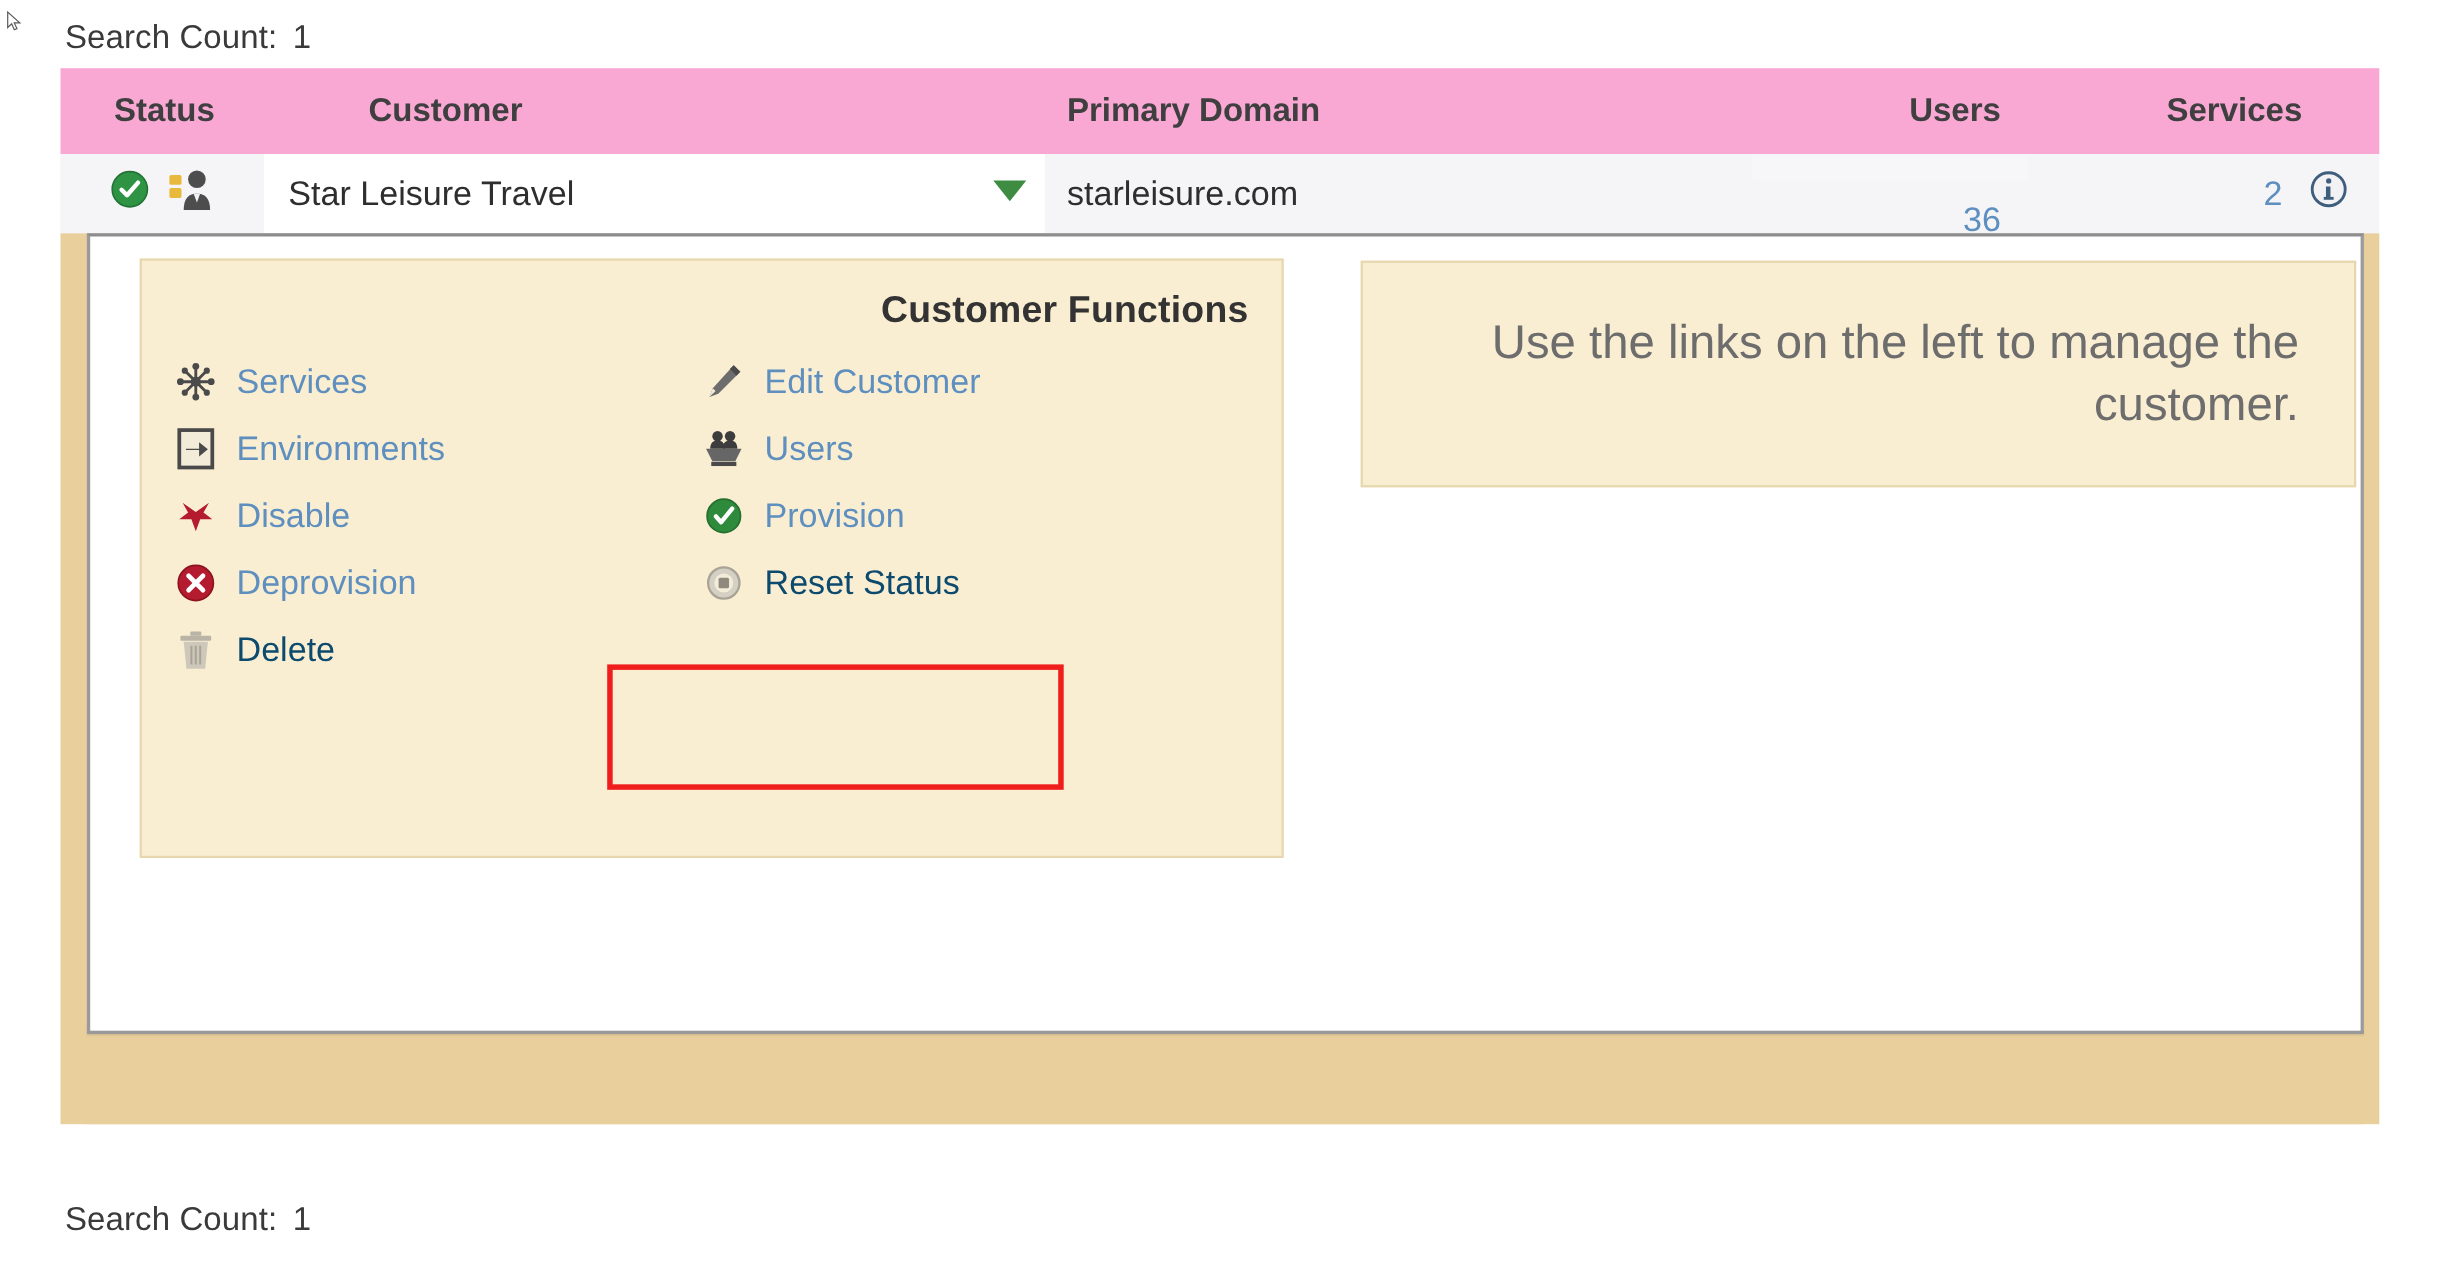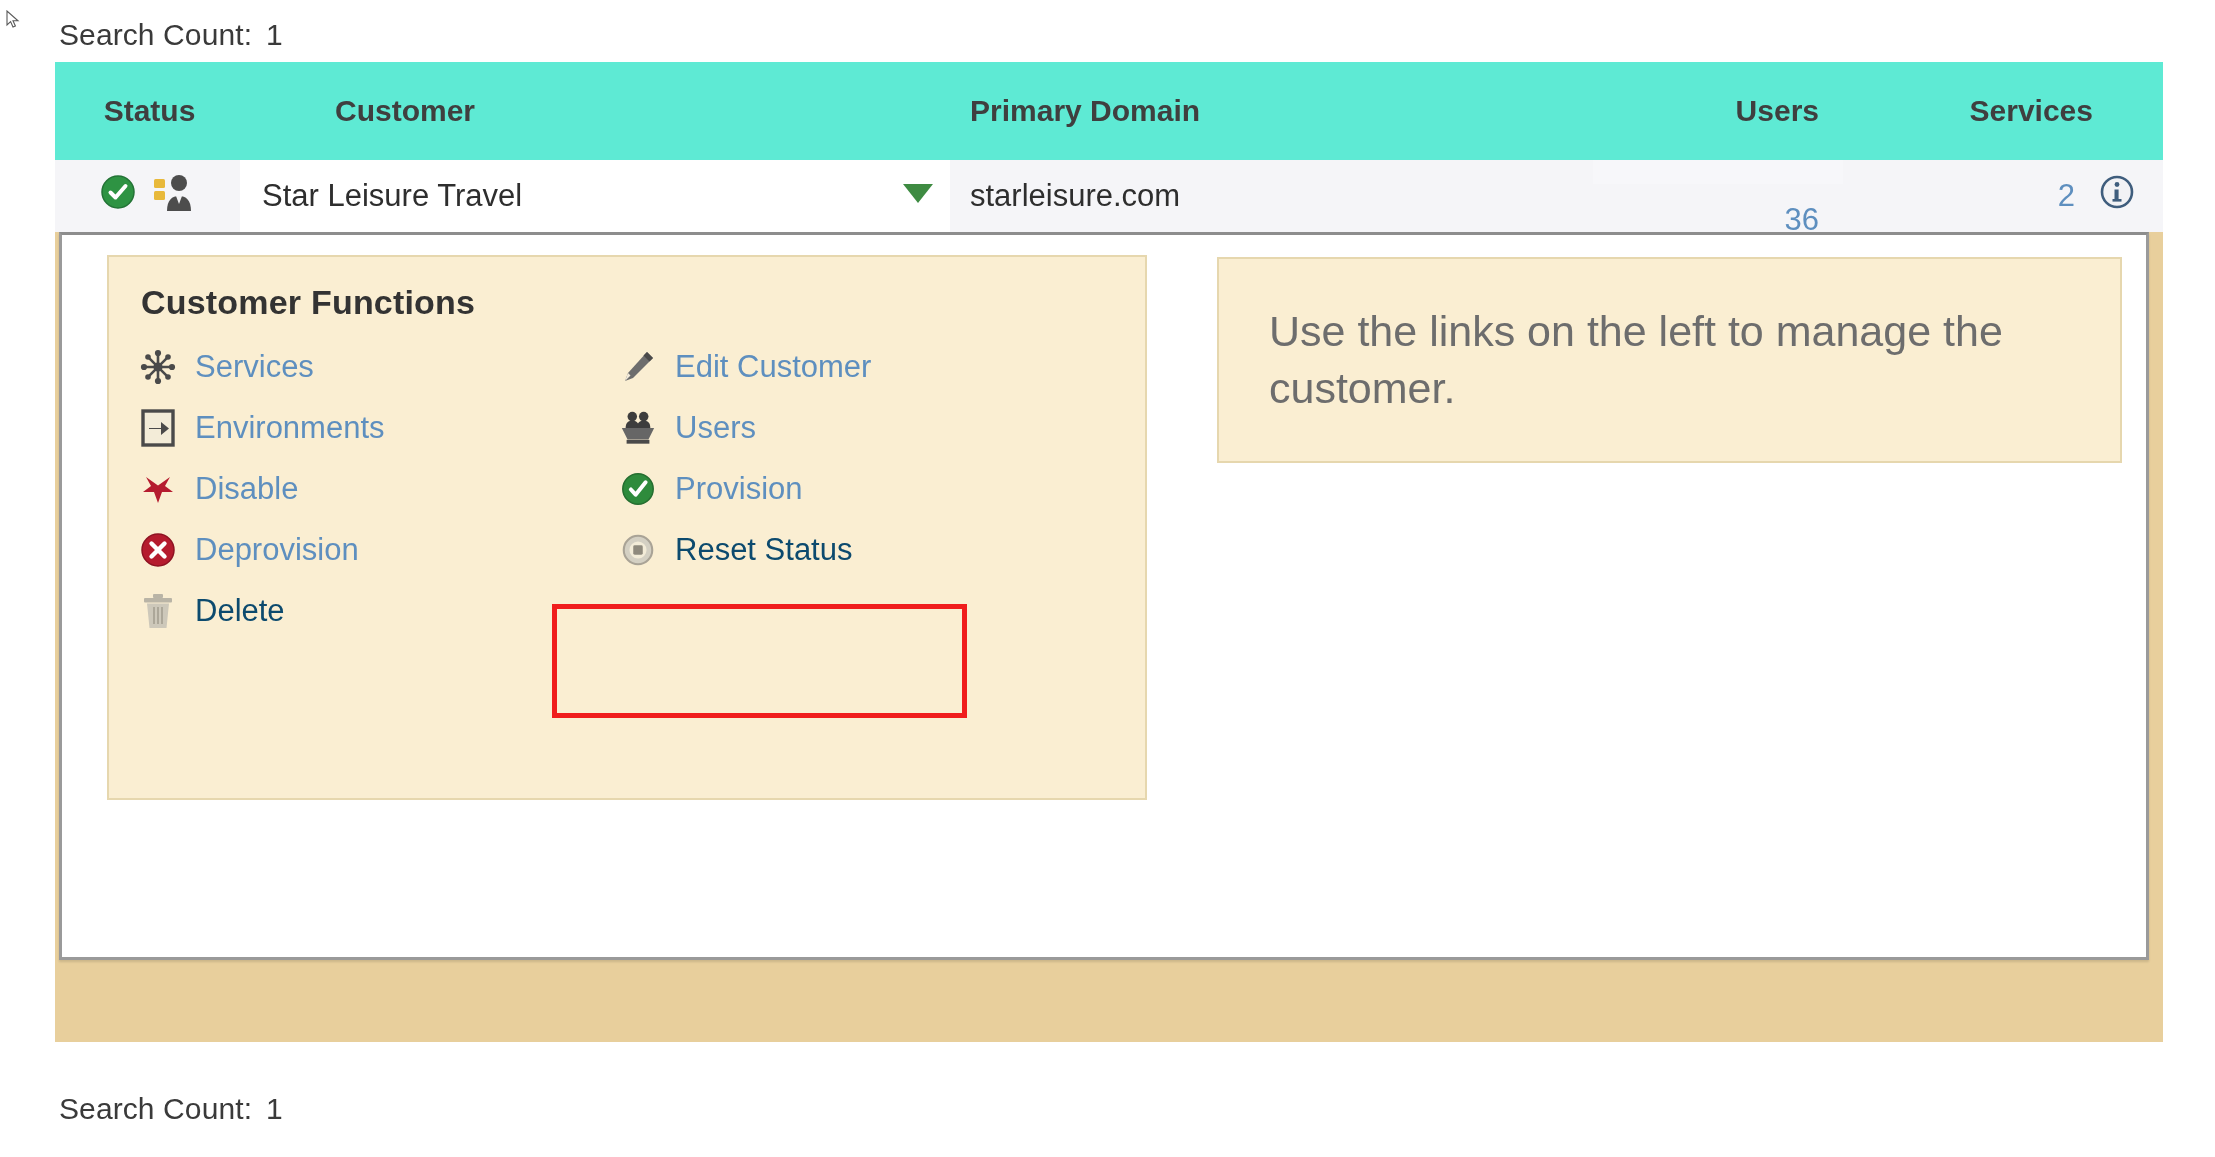--- a/index.html
+++ b/index.html
@@ -38,22 +38,22 @@
   .table-wrap {
     position: absolute;
     left: 55px;
     top: 62px;
     width: 2108px;
   }
 
   .thead {
     display: flex;
     align-items: center;
-    background: #5eead4;
-    height: 98px;
+    background: #f9a8d4;
+    height: 78px;
     box-sizing: border-box;
   }
   .th {
     font-size: 30px;
     font-weight: bold;
     color: #3f3f3f;
     box-sizing: border-box;
   }
   .th-status   { width: 185px; text-align: center; padding-left: 4px;}
   .th-customer { width: 710px; text-align: left; padding-left: 95px;}
@@ -114,22 +114,23 @@
     align-items: center;
     justify-content: flex-end;
     padding-right: 26px;
     gap: 22px;
     color: #5e8fbf;
   }
 
   
   .detail-outer {
     background: #e8cf9c;
-    padding: 0 14px 0 4px;
-    box-sizing: border-box;
+    padding: 0 14px 0 24px;
+    box-sizing: border-box;
+    text-align: right;
   }
   .detail-inner {
     background: #ffffff;
     border: 3px solid #9a9a9a;
     border-top: 3px solid #8d8d8d;
     box-sizing: border-box;
     height: 728px;
     position: relative;
     box-shadow: 0 2px 2px rgba(0,0,0,.12);
   }

